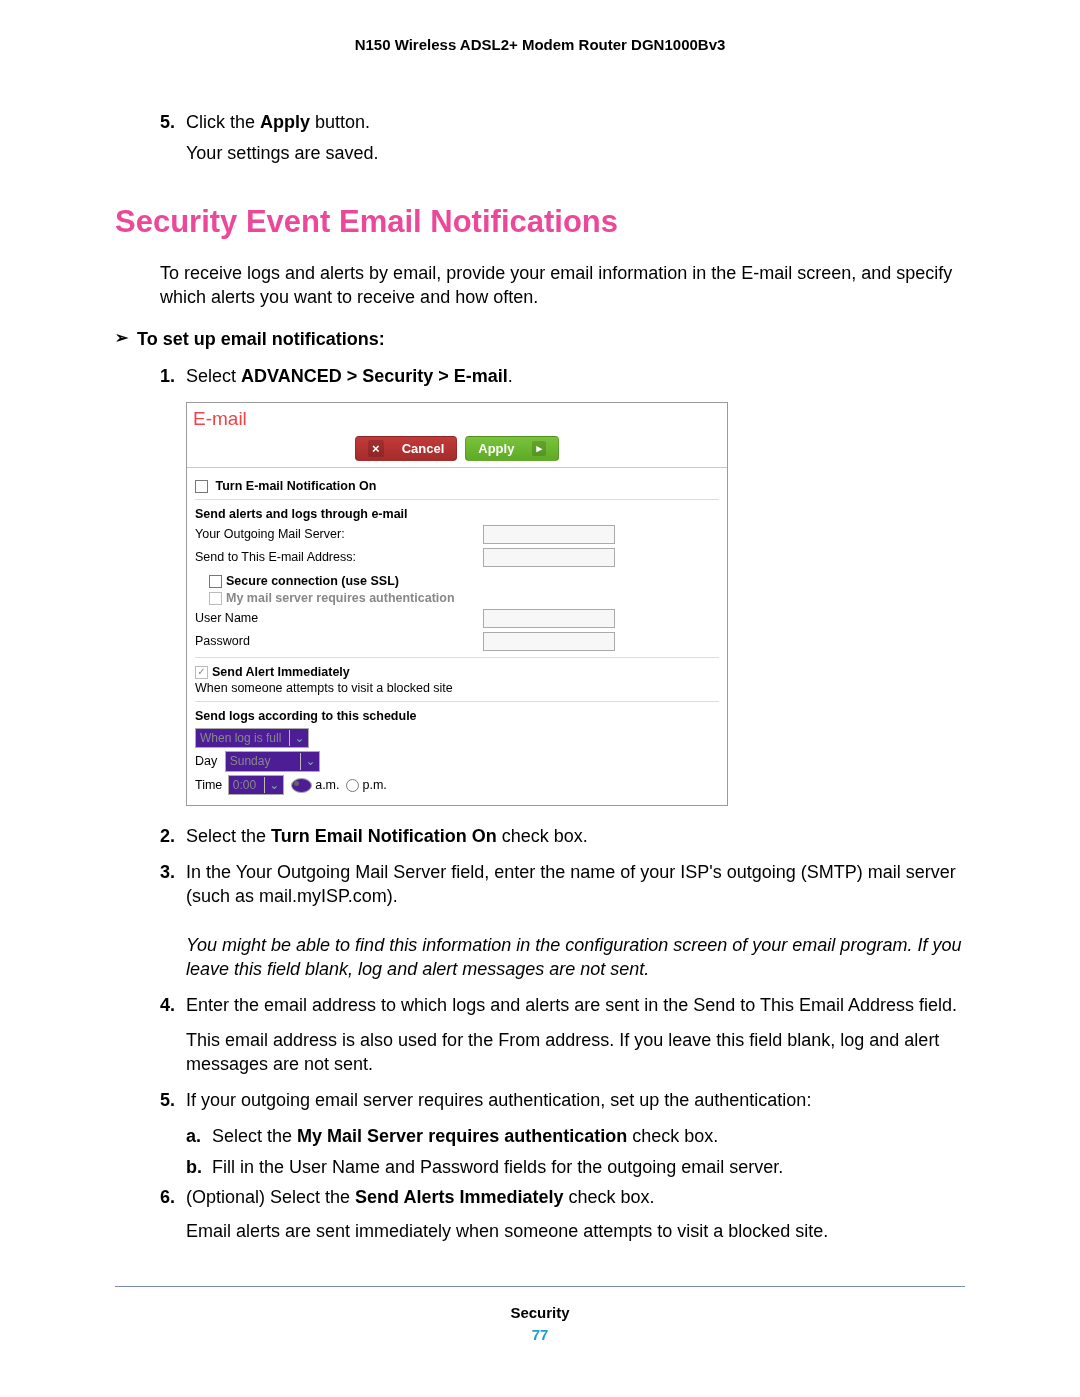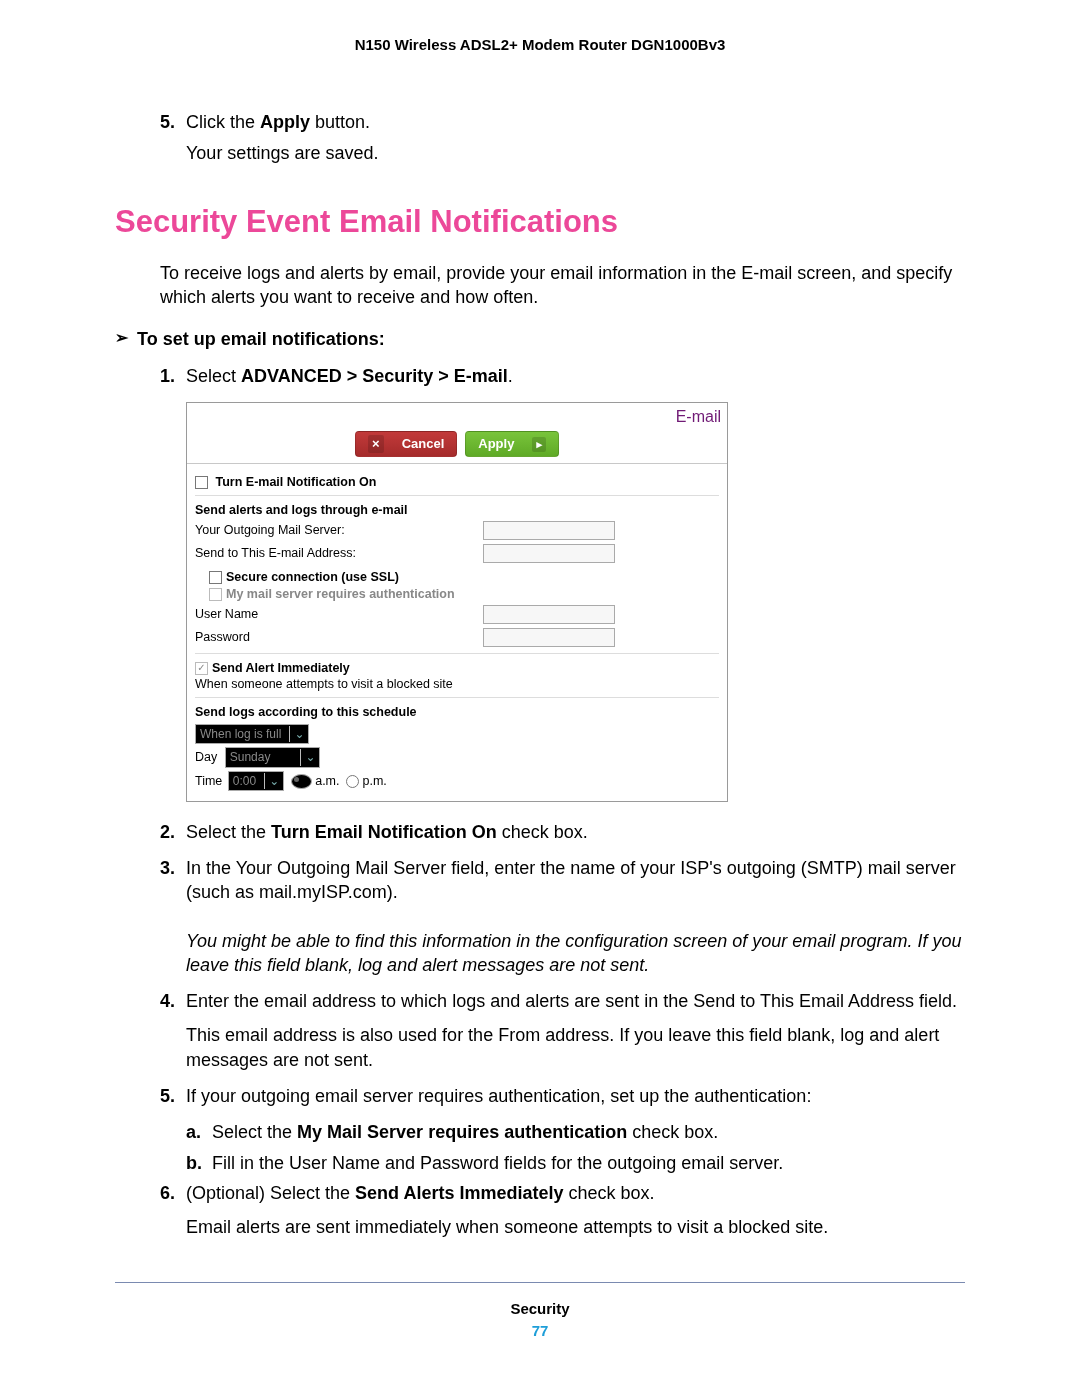--- a/index.html
+++ b/index.html
@@ -33,21 +33,21 @@
   .task-heading::before {
     content:"➢"; position:absolute; left:0; top:0; color:#000; font-size:16px;
   }
   
   .shot {
     margin:8px 0 18px 71px; border:1px solid #9a9a9a; width:540px;
     font-size:12.5px; font-family:Arial, sans-serif;
     background:#fff;
   }
   .shot .title {
-    color:#701a75; padding:3px 6px 0 6px; font-size:16px;text-align:right;
+    color:#ef4444; padding:3px 6px 0 6px; font-size:19px;
   }
   .shot .btnrow {
     display:flex; gap:8px; justify-content:center; padding:4px 0 6px 0;
     border-bottom:1px solid #c8c8c8;
   }
   .shot .btn {
     display:inline-flex; align-items:center; gap:18px;
     color:#fff; font-weight:bold; font-size:13px;
     padding:3px 12px; border-radius:4px; border:1px solid rgba(0,0,0,.15);
   }
@@ -60,21 +60,21 @@
   .cb { display:inline-block; width:11px; height:11px; border:1px solid #777; background:#fff; vertical-align:middle; margin-right:4px; }
   .cb.checked::after { content:"✓"; font-size:10px; line-height:10px; color:#888; display:block; text-align:center; }
   .cb.dim { border-color:#bbb; }
   .rb { display:inline-block; width:11px; height:11px; border:1px solid #777; border-radius:50%; vertical-align:middle; margin-right:3px; position:relative; }
   .rb.sel::after { content:""; position:absolute; left:2px; top:2px; width:5px; height:5px; background:#666; border-radius:50%; }
   .row { display:flex; align-items:center; padding:2px 0; }
   .row .lab { flex:0 0 55%; }
   .row .inp { flex:1; }
   .tinput { width:130px; height:17px; border:1px solid #aaa; background:#f7f7f7; }
   .long .tinput { width:130px; }
-  .sel { display:inline-flex; align-items:center; border:1px solid #aaa; background:#000000; color:#888; font-size:12px; padding:1px 4px; }
+  .sel { display:inline-flex; align-items:center; border:1px solid #aaa; background:#4c1d95; color:#888; font-size:12px; padding:1px 4px; }
   .sel .v { padding-right:8px; }
   .sel .dd { border-left:1px solid #bbb; padding-left:4px; color:#7aa; }
   .bold { font-weight:bold; }
   .indent { padding-left:14px; }
   .sub-item { display:flex; padding-left:71px; margin-bottom:6px; }
   .sub-item .sn { font-weight:bold; width:26px; flex:0 0 26px; }
   .footer { border-top:1px solid #7a8ab0; margin-top:36px; padding-top:16px; text-align:center; }
   .footer .t { font-weight:bold; font-size:15px; }
   .footer .pn { color:#1e9ed8; font-weight:bold; font-size:15px; margin-top:2px; }
 </style>

